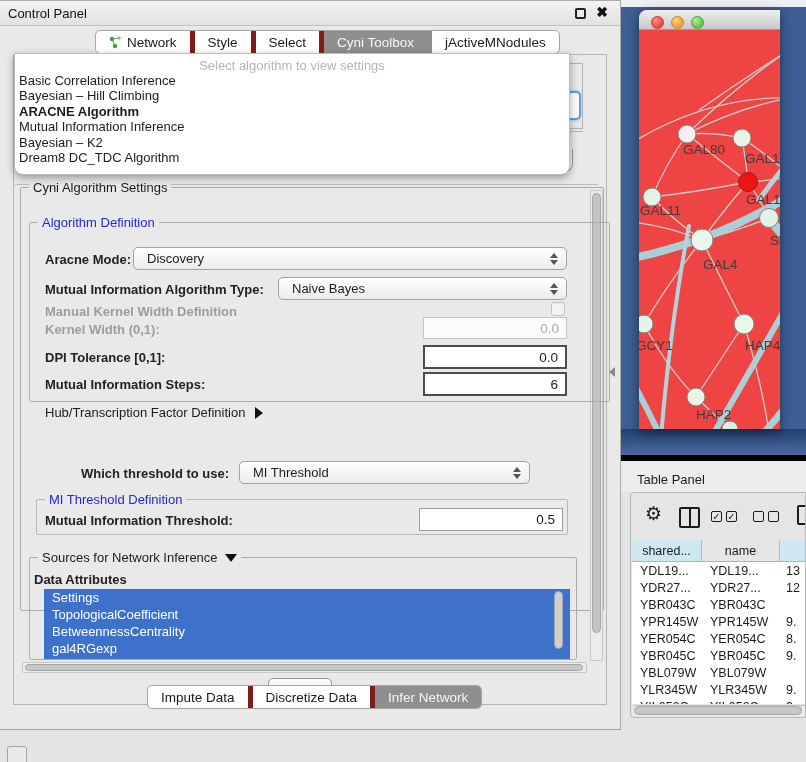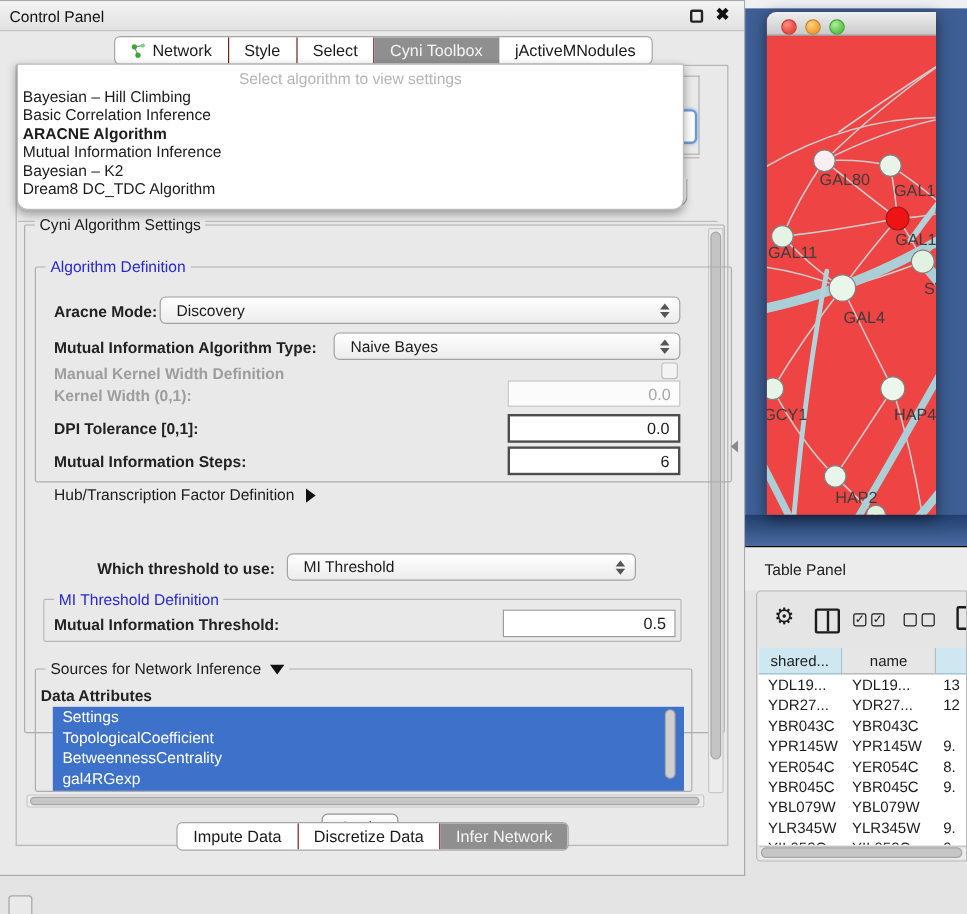--- a/index.html
+++ b/index.html
@@ -14,21 +14,21 @@
   #cp-titlebar { left:0; top:0; width:100%; height:25px;
                  background:linear-gradient(#f3f3f3,#e2e2e2);
                  border-bottom:1px solid #c2c2c2; }
   #cp-title { left:8px; top:5px; font-size:13px; color:#111; }
   #cp-float { right:34px; top:7px; width:11px; height:11px; border:2px solid #222; border-radius:2px; }
   #cp-close { right:12px; top:3px; font-size:14px; font-weight:bold; color:#111; }
 
   .segbar { display:flex; background:#fff; border:1px solid #a6a6a6; border-radius:5px;
             overflow:hidden; height:24px; align-items:stretch; }
   .seg { display:flex; align-items:center; gap:5px; padding:0 13px; font-size:13.5px;
-         border-right:1px solid #7f1d1d; color:#1a1a1a; white-space:nowrap; }
+         border-right:5px solid #7f1d1d; color:#1a1a1a; white-space:nowrap; }
   .seg:last-child { border-right:none; }
   .seg.sel { background:#8f8f8f; color:#f5f5f5; border-right-color:#8f8f8f; }
 
   #inner-panel { left:13px; top:53px; width:594px; height:651px;
                  background:#e9e9e9; border:1px solid #b5b5b5; }
 
   .group { position:absolute; border:1px solid #adadad; border-radius:2px; }
   .legend { position:absolute; top:-8px; left:8px; background:#e9e9e9; padding:0 4px;
             font-size:13px; white-space:nowrap; }
   .legend.blue { color:#2727d4; }
@@ -95,21 +95,21 @@
   #net-titlebar { left:0; top:0; width:100%; height:20px;
                   background:linear-gradient(#efefef,#c9c9c9); border-bottom:1px solid #9b9b9b; }
   .tl { position:absolute; top:6px; width:13px; height:13px; border-radius:50%; }
   #tl-close { left:12px; background:radial-gradient(circle at 35% 30%, #ff8f85, #ea4d40 65%); border:1px solid #c0392e; }
   #tl-min   { left:32px; background:radial-gradient(circle at 35% 30%, #ffd27a, #eda33a 65%); border:1px solid #c2832b; }
   #tl-zoom  { left:52px; background:radial-gradient(circle at 35% 30%, #b0ef9b, #5ec84e 65%); border:1px solid #47a03a; }
   #net-svg { position:absolute; left:0; top:20px; }
   #net-svg text { font:13.5px "Liberation Sans", sans-serif; fill:#3d3d3d; }
 
   #tp-strip { left:621px; top:455px; width:185px; height:37px; background:#ececec;
-              border-top:1px solid #000000; }
+              border-top:6px solid #000000; }
   #tp-title { left:16px; top:11px; font-size:13px; color:#1d1d1d; }
   #tp-subpanel { left:630px; top:492px; width:176px; height:226px; background:#e5e5e5;
                  border:1px solid #b9b9b9; border-radius:4px 0 0 4px; overflow:hidden; }
 
   .tb-icon { position:absolute; top:14px; }
   #gear-i { left:14px; font-size:19px; color:#1b1b1b; top:9px; }
   #split-i { left:48px; width:21px; height:21px; border:2px solid #1b1b1b; border-radius:2px; }
   #split-i::after { content:""; position:absolute; left:8px; top:0; width:2px; height:17px; background:#1b1b1b; }
   .cb-pair { display:flex; gap:4px; }
   .cb { width:11px; height:11px; border:1.5px solid #1b1b1b; border-radius:2px;
@@ -180,22 +180,22 @@
     <div id="inner-panel" class="abs"></div>
 
     <div class="frag" style="left:566px; top:62px; width:17px; height:66px; border:1px solid #b3b3b3; border-left:none;"></div>
     <div class="frag" id="frag-combo-blue"></div>
     <div class="frag" style="left:566px; top:130px; width:17px; height:1px; background:#b3b3b3;"></div>
     <div class="frag" style="left:552px; top:148px; width:21px; height:23px; border:1px solid #9a9a9a; border-left:none; border-top:none; border-radius:0 0 8px 0; background:#f2f2f2;"></div>
     <div class="frag" style="left:15px; top:183px; width:583px; height:1px; background:#bdbdbd;"></div>
 
     <div id="algo-overlay" class="abs">
       <div id="algo-prompt">Select algorithm to view settings</div>
+      <div class="algo-item">Basic Correlation Inference</div>
       <div class="algo-item">Bayesian – Hill Climbing</div>
-      <div class="algo-item">Basic Correlation Inference</div>
       <div class="algo-item bold">ARACNE Algorithm</div>
       <div class="algo-item">Mutual Information Inference</div>
       <div class="algo-item">Bayesian – K2</div>
       <div class="algo-item">Dream8 DC_TDC Algorithm</div>
     </div>
 
     <div class="group" style="left:20px; top:186px; width:584px; height:424px;">
       <span class="legend">Cyni Algorithm Settings</span>
     </div>
     <div class="sb-v" style="left:590px; top:189px; width:13px; height:471px;">

